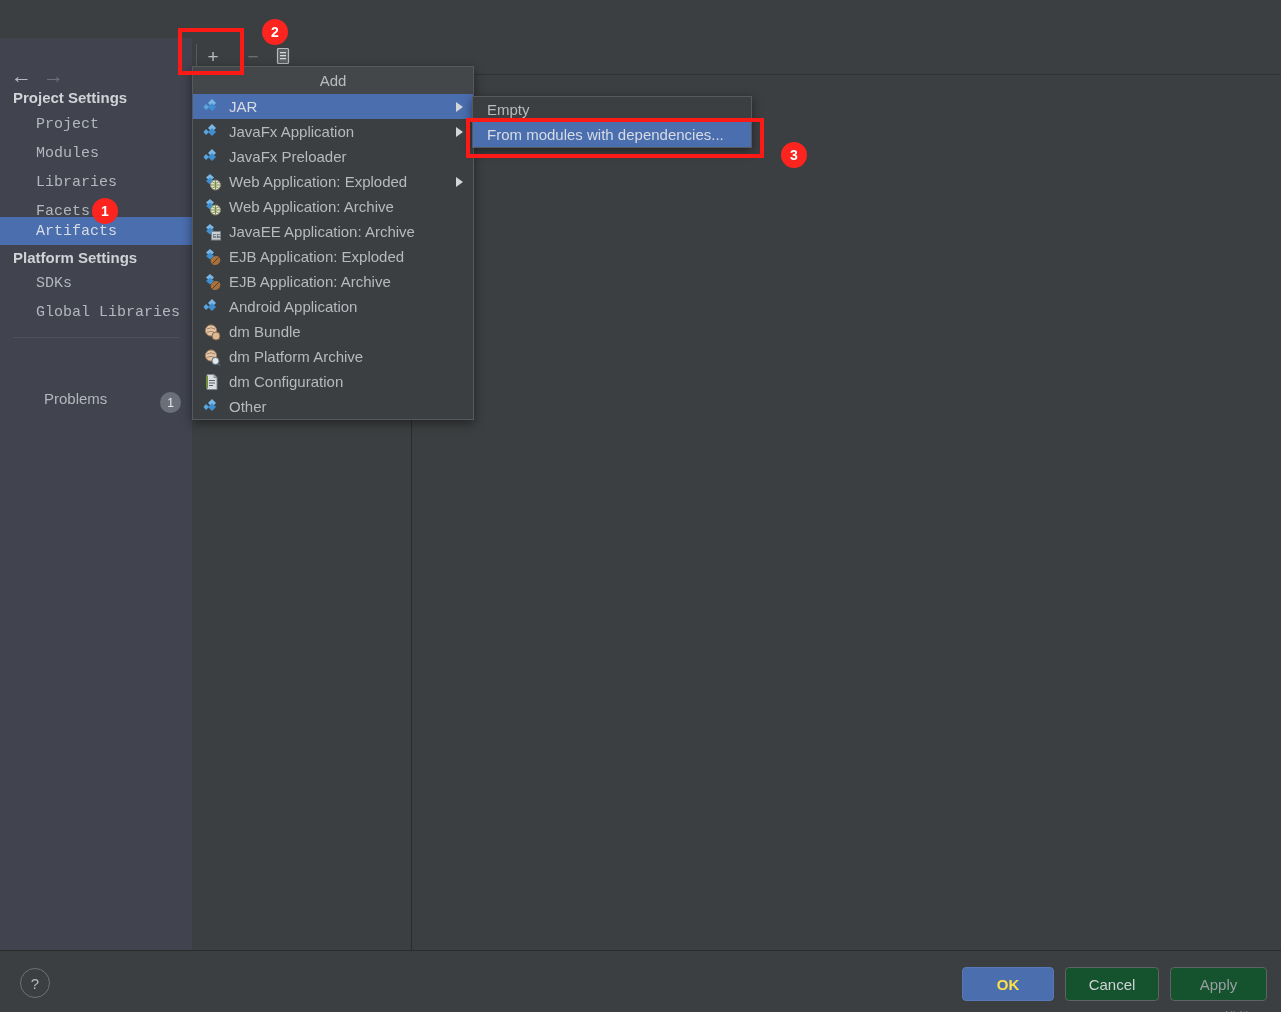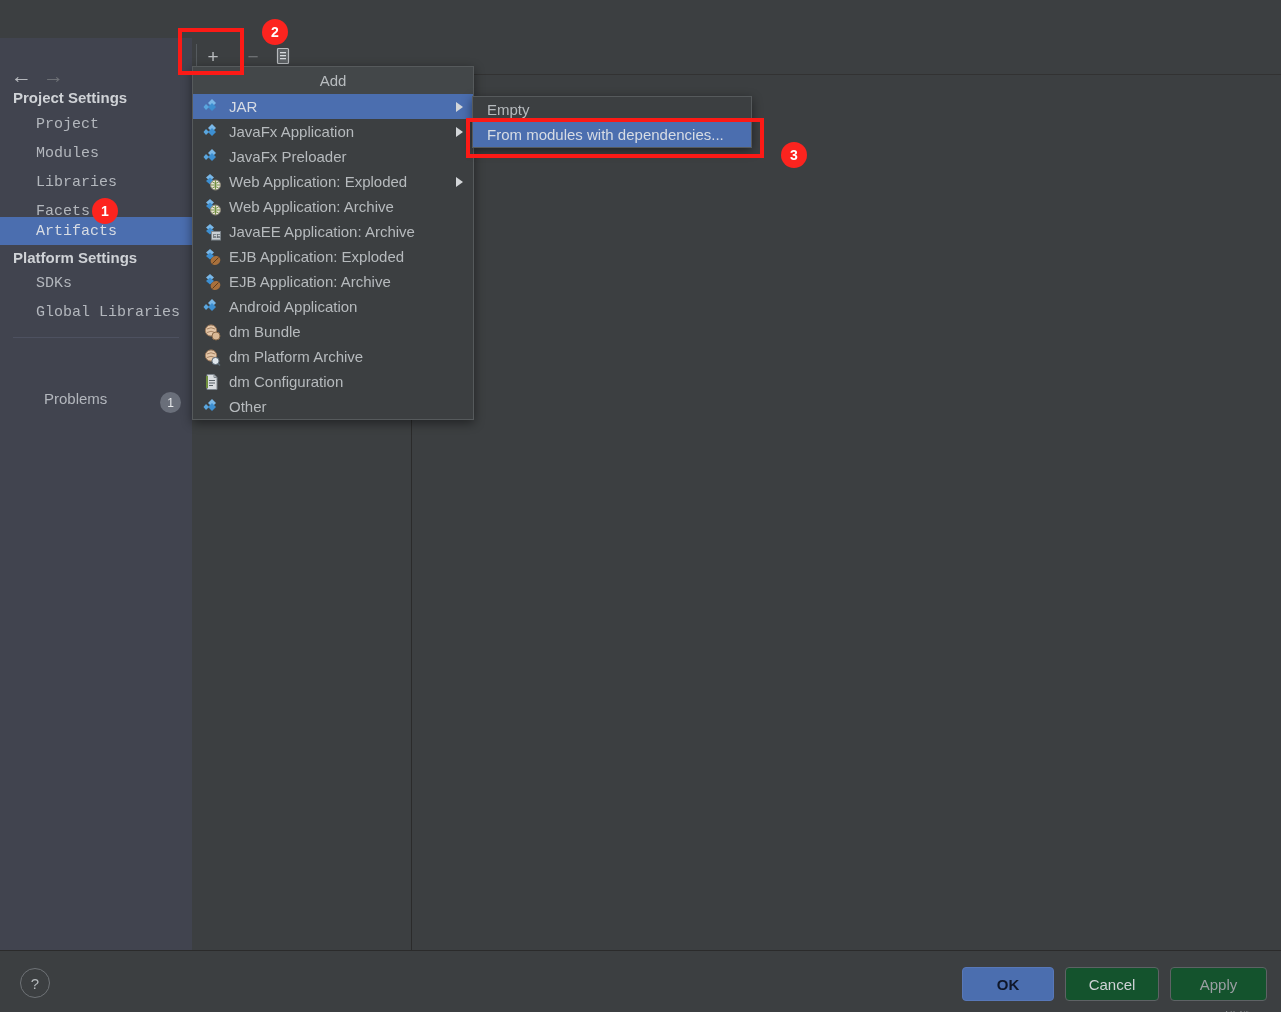--- a/index.html
+++ b/index.html
@@ -105,21 +105,21 @@
     border-radius:50%;border:1px solid #6e7276;
     color:#b6babd;font-size:15px;
     display:flex;align-items:center;justify-content:center;
   }
   .btn{
     position:absolute;top:967px;height:32px;
     border-radius:4px;border:1px solid #5e6265;
     display:flex;align-items:center;justify-content:center;
     font-size:15px;color:#cfd2d6;background:#14532d;
   }
-  .btn-ok{left:962px;width:90px;background:#4b6eaf;border-color:#5878b8;color:#0f172a;font-weight:bold;}
+  .btn-ok{left:962px;width:90px;background:#4b6eaf;border-color:#5878b8;color:#fde047;font-weight:bold;}
   .btn-cancel{left:1065px;width:92px;}
   .btn-apply{left:1170px;width:95px;color:#9a9ea2;}
   .watermark{
     position:absolute;left:1162px;top:1010px;
     font-size:14px;color:#cfd2d6;opacity:.92;letter-spacing:.5px;
     white-space:nowrap;
   }
 
   
   .menu{

